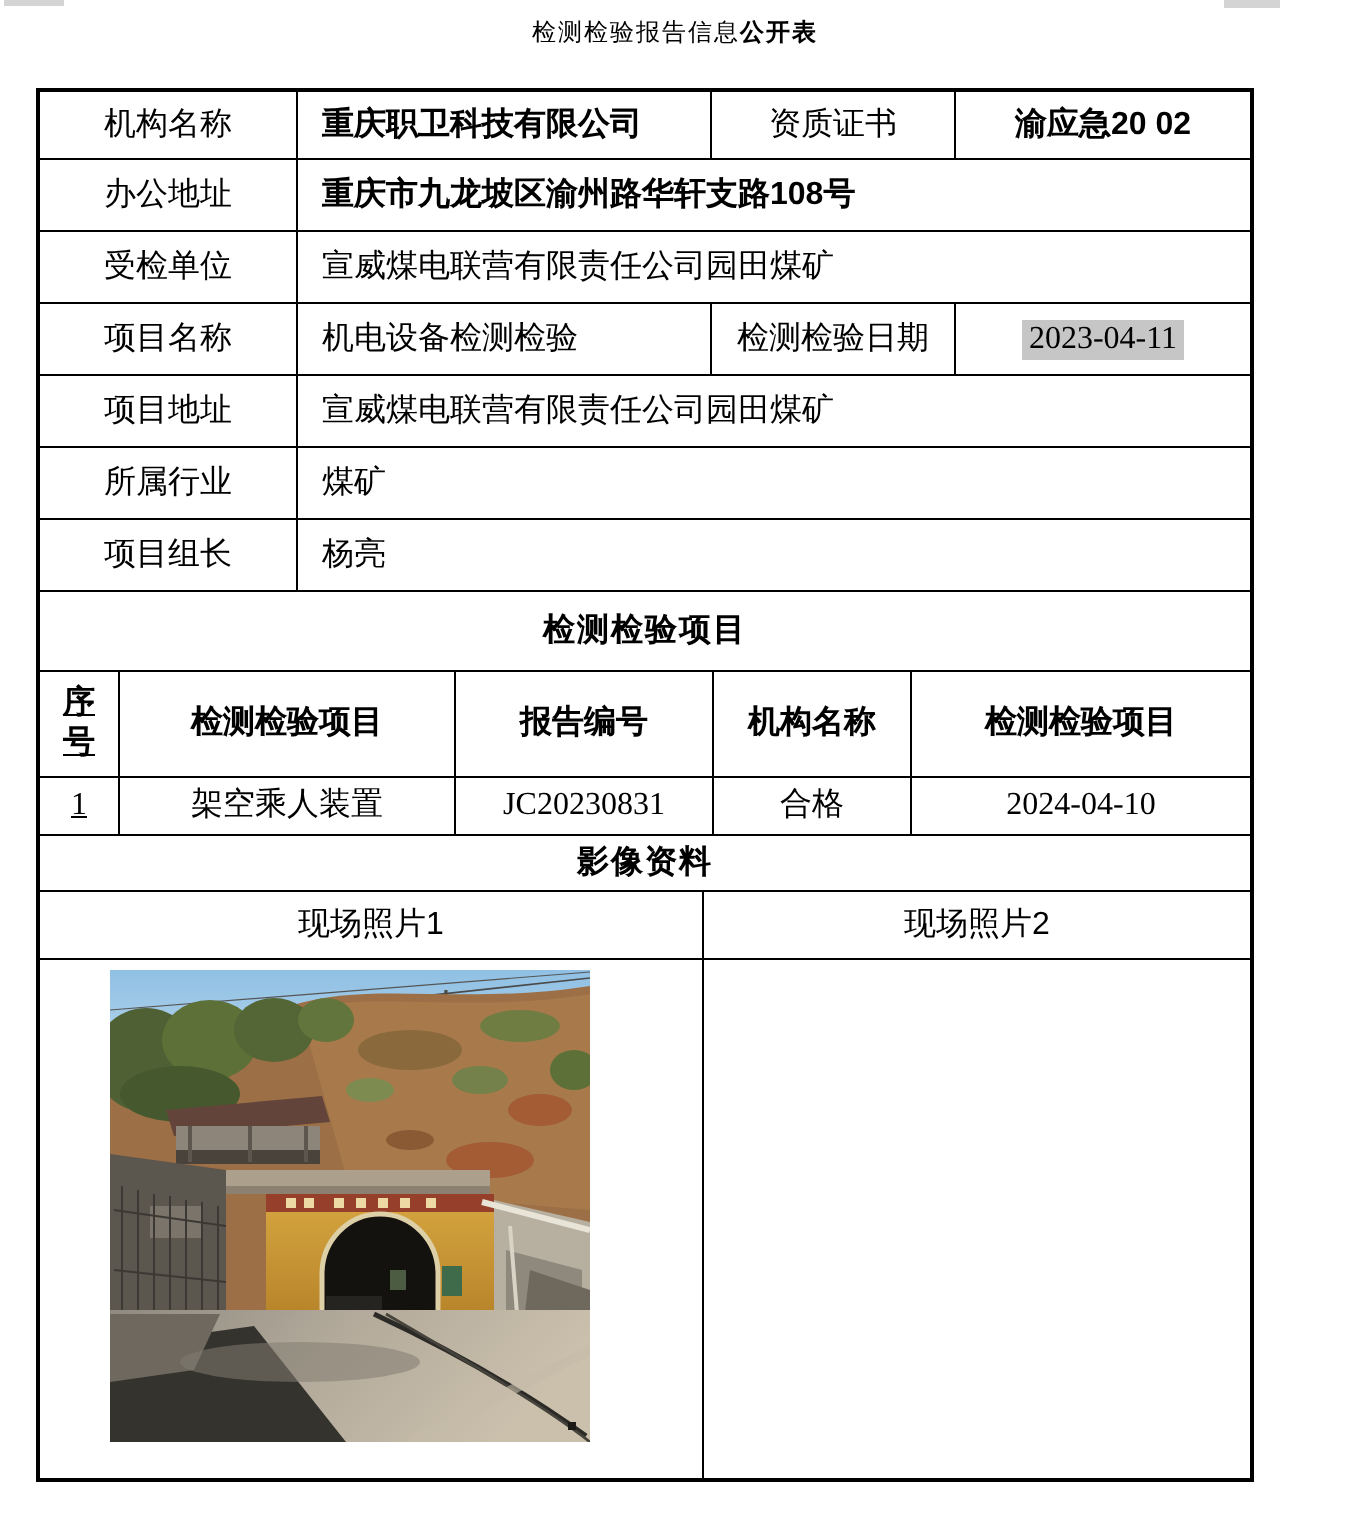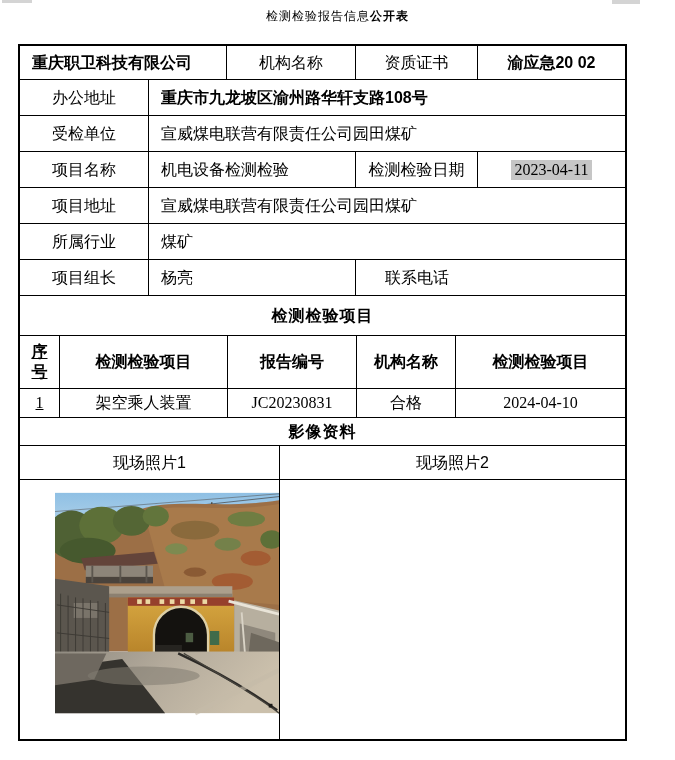--- a/index.html
+++ b/index.html
@@ -36,38 +36,38 @@
   .hl { background:#c6c6c6; padding:0 3px; }
   
   .h34{height:34px}.h36{height:36px}.h40{height:40px}.h53{height:53px}
   .h29{height:29px}.h28{height:28px}.hfill{flex:1 1 auto}
   
   .cA{width:129px}.cB{width:207px}.cC{width:122px}.cD{flex:1}
   
   .i0{width:40px; text-align:center;text-decoration:underline; }
   .i1{width:168px}.i2{width:129px}.i3{width:99px}.i4{flex:1}
   
-  .p0{width:260px}.p1{flex:1}
+  .p0{width:332px}.p1{flex:1}
   .photo-cell { align-items:flex-start; justify-content:flex-start; padding:5px 0 0 35px; }
 </style>
 </head>
 <body>
 
 <div class="artifact" style="left:2px;width:30px;"></div>
 <div class="artifact" style="left:612px;width:28px;height:4px;"></div>
 
 <div class="doc-title">
   <span class="t1">检测检验报告信息</span><span class="t2">公开表</span>
 </div>
 
 <div class="tbl">
 
   <div class="row h34">
+    <div class="cell cA">机构名称</div>
     <div class="cell cB val bold">重庆职卫科技有限公司</div>
-    <div class="cell cA">机构名称</div>
     <div class="cell cC">资质证书</div>
     <div class="cell cD bold">渝应急20 02</div>
   </div>
 
   <div class="row h36">
     <div class="cell cA">办公地址</div>
     <div class="cell cD val bold">重庆市九龙坡区渝州路华轩支路108号</div>
   </div>
 
   <div class="row h36">
@@ -90,21 +90,20 @@
   </div>
 
   <div class="row h36">
     <div class="cell cA">所属行业</div>
     <div class="cell cD val">煤矿</div>
   </div>
 
   <div class="row h36">
     <div class="cell cA">项目组长</div>
     <div class="cell cB val">杨亮</div>
-    <div class="cell cC">联系电话</div>
   </div>
 
   <div class="row h40">
     <div class="cell cD banner">检测检验项目</div>
   </div>
 
   <div class="row h53">
     <div class="cell i0 bold" style="text-align:center;padding:0 6px;">序号</div>
     <div class="cell i1 bold">检测检验项目</div>
     <div class="cell i2 bold">报告编号</div>

